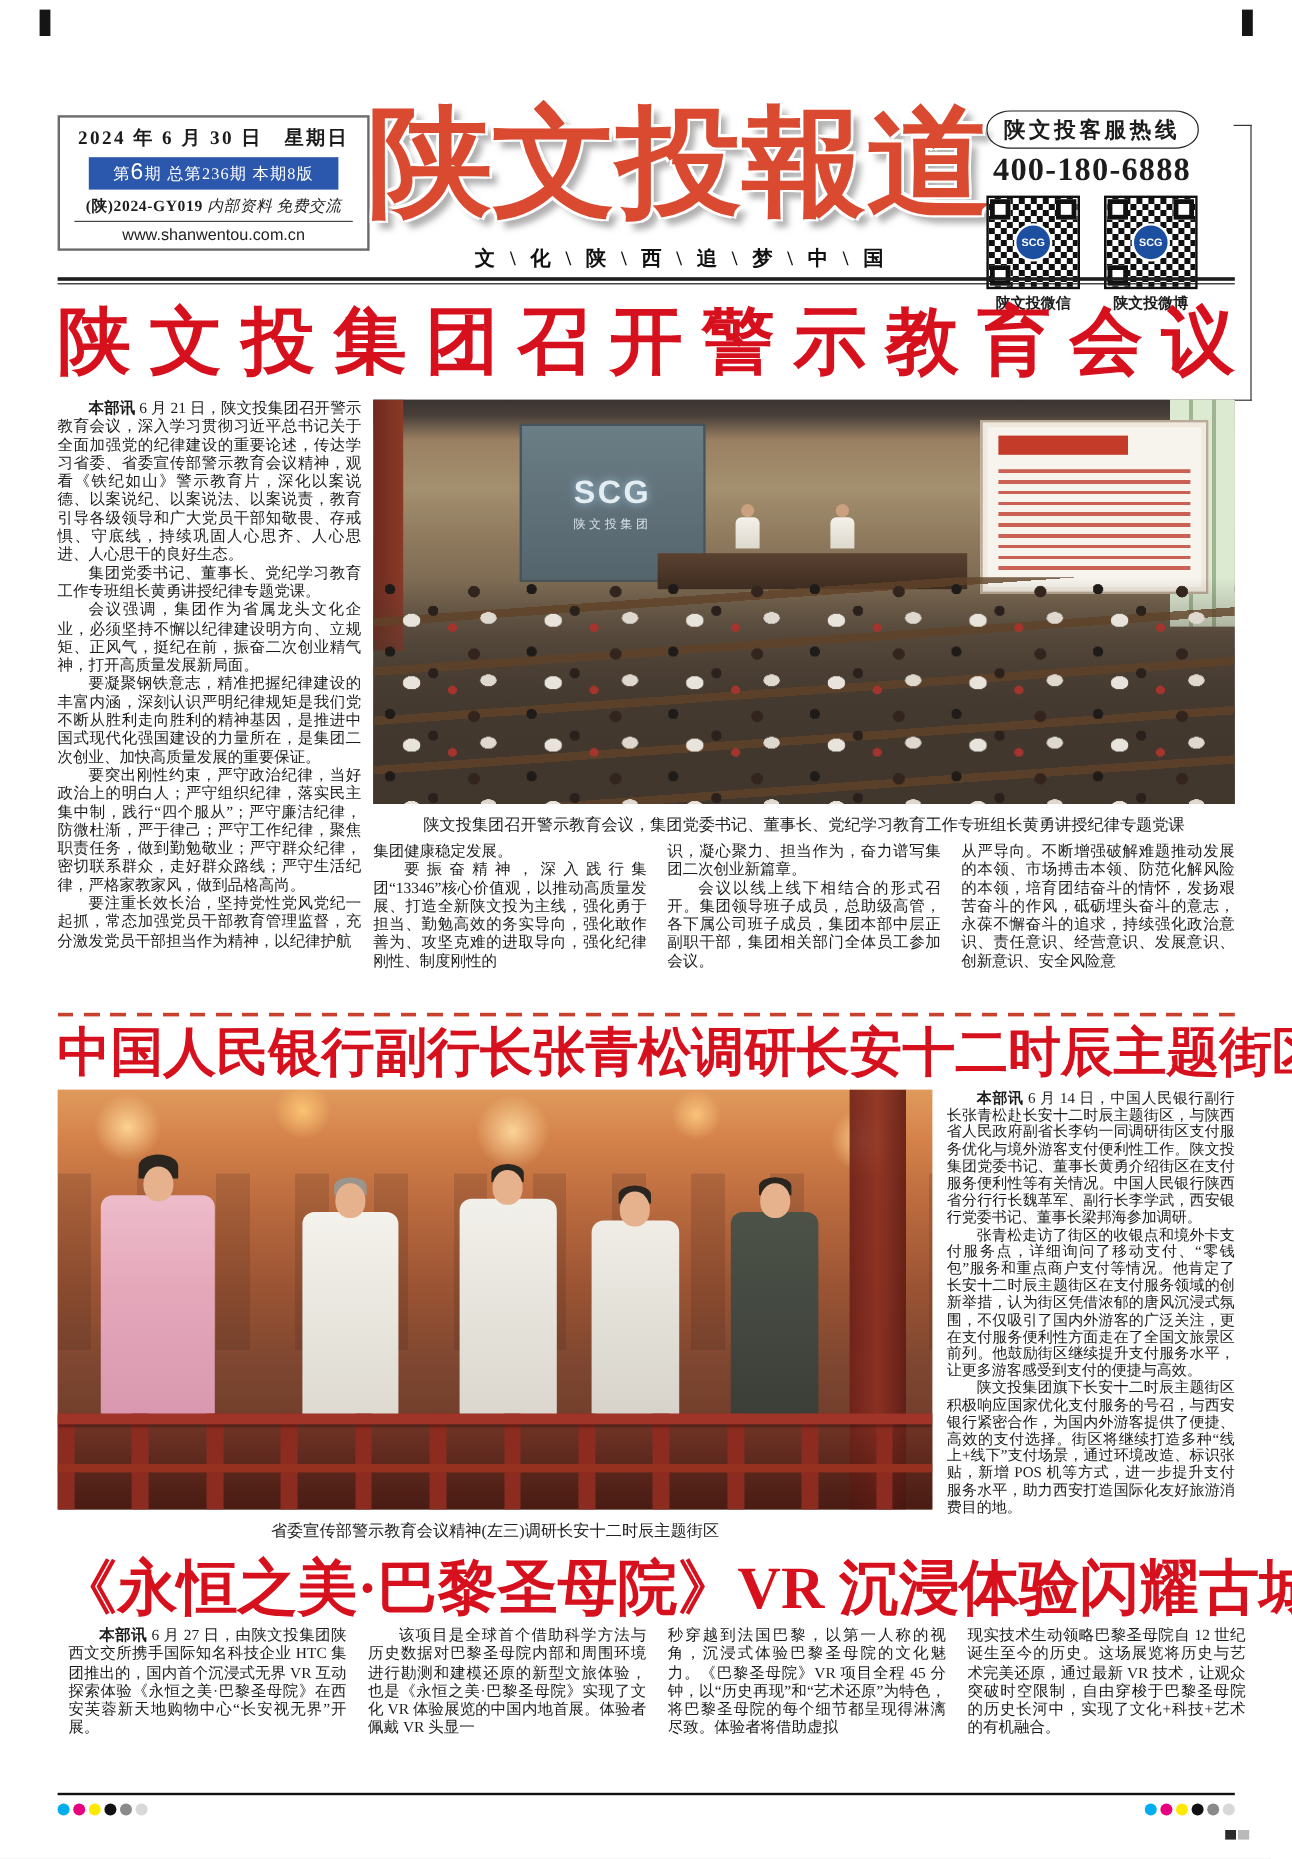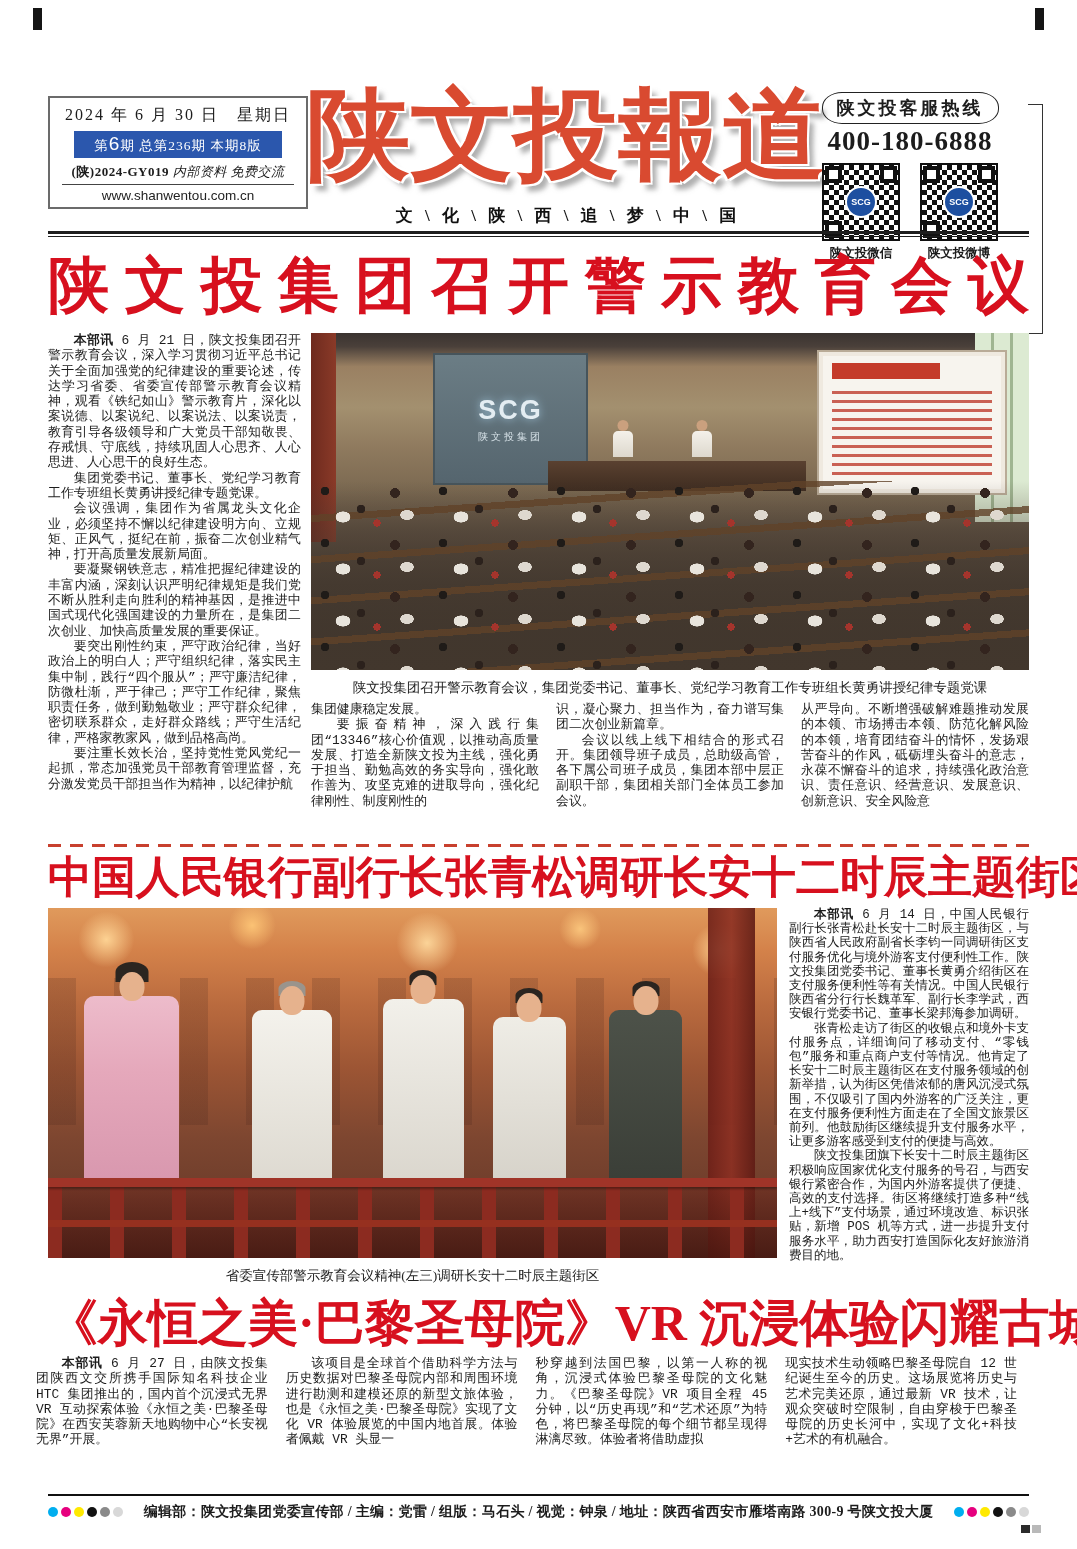--- a/index.html
+++ b/index.html
@@ -7,21 +7,21 @@
         font-family:"Liberation Serif","DejaVu Serif",serif;color:#1c1c1c;overflow:hidden;}
   
   .tm{position:absolute;background:#151515;}
   .tm-tl{left:33px;top:8px;width:9px;height:22px;}
   .tm-tr{right:33px;top:8px;width:9px;height:22px;}
   .tm-br{right:36px;bottom:16px;width:20px;height:8px;background:linear-gradient(90deg,#2b2b2b 0 9px,#fff 9px 11px,#b9b9b9 11px 20px);}
 
   
   .header{position:absolute;left:48px;top:92px;width:981px;height:140px;}
   .info-box{position:absolute;left:0;top:4px;width:256px;border:2px solid #6b6b6b;text-align:center;background:#fff;}
-  .date-line{font-size:16px;font-weight:400;letter-spacing:2px;padding:7px 0 5px;}
+  .date-line{font-size:16px;font-weight:700;letter-spacing:2px;padding:7px 0 5px;}
   .issue-bar{margin:0 24px;background:#2b57ad;color:#fff;font-size:13.5px;font-weight:400;padding:2px 0 3px;letter-spacing:1px;}
   .big6{font-size:19px;font-family:"Liberation Sans",sans-serif;}
   .license-line{font-size:13px;padding:5px 0 3px;letter-spacing:.5px;}
   .license-note{font-style:italic;}
   .web-line{border-top:1.5px solid #444;margin:0 12px;font-size:13.5px;padding:3px 0 4px;font-family:"Liberation Sans",sans-serif;color:#222;}
   .masthead-title{position:absolute;left:228px;top:-12px;width:580px;text-align:center;
       font-size:100px;line-height:112px;font-weight:900;color:#d94a30;white-space:nowrap;
       text-shadow:-2px -2px 0 #fff,2px -2px 0 #fff,-2px 2px 0 #fff,2px 2px 0 #fff,6px 7px 5px rgba(110,110,110,.55);
       transform:scaleX(1.04);}
   .tagline{position:absolute;left:290px;top:112px;width:460px;text-align:center;font-size:17px;font-weight:700;letter-spacing:4px;color:#111;}
@@ -44,40 +44,40 @@
 
   
   .headline{position:absolute;left:48px;width:981px;color:#d7101e;font-weight:900;
       text-align:justify;text-align-last:justify;white-space:nowrap;display:block;
       font-family:"Liberation Serif","DejaVu Serif",serif;}
   .h1{top:246px;font-size:61px;line-height:80px;}
   .h2{top:853px;font-size:44px;line-height:50px;}
   .h3{top:1296px;font-size:50px;line-height:54px;}
 
   
-  .bt p{margin:0;text-indent:2em;text-align:justify;font-size:12.9px;line-height:15.3px;font-family:Liberation Mono, monospace;}
+  .bt p{margin:0;text-indent:2em;text-align:justify;font-size:12.9px;line-height:15.3px;}
   .bt p.cont{text-indent:0;}
   .lead{font-weight:700;}
 
   .a1-body{position:absolute;left:48px;top:333px;width:981px;display:flex;gap:10px;}
   .a1-left{width:253px;flex:none;}
   .a1-right{flex:1;min-width:0;}
   .caption{text-align:center;font-size:13.5px;color:#222;margin:9px 0 5px;}
   .a1-cols{display:flex;gap:17px;margin-top:3px;}
   .a1-cols .col{flex:1;min-width:0;}
 
   .dash-sep{position:absolute;left:48px;top:844px;width:981px;height:3px;
       background:repeating-linear-gradient(90deg,#c8402e 0 13px,rgba(0,0,0,0) 13px 22px);}
 
   .a2-body{position:absolute;left:48px;top:908px;width:981px;display:flex;gap:12px;}
   .a2-photo-wrap{width:729px;flex:none;}
   .a2-col{flex:1;min-width:0;}
   .a2-col p{font-size:12.5px;line-height:14.2px;}
 
-  .a3-body{position:absolute;left:36px;top:1356px;width:981px;display:flex;gap:18px;}
+  .a3-body{position:absolute;left:57px;top:1356px;width:981px;display:flex;gap:18px;}
   .a3-body .col{flex:1;min-width:0;}
 
   
   .footer{position:absolute;left:48px;top:1494px;width:981px;border-top:2.5px solid #101010;
       padding-top:7px;display:flex;align-items:center;justify-content:space-between;}
   .dots{display:flex;gap:3px;}
   .dot{width:10px;height:10px;border-radius:50%;}
   .d1{background:#00aeef}.d2{background:#e6007e}.d3{background:#ffe900}
   .d4{background:#111111}.d5{background:#8a8a8a}.d6{background:#d8d8d8}
   .foot-text{font-size:14px;font-weight:700;letter-spacing:.3px;}
@@ -294,21 +294,20 @@
 
   <div class="footer">
     <div class="dots">
       <span class="dot d1"></span>
       <span class="dot d2"></span>
       <span class="dot d3"></span>
       <span class="dot d4"></span>
       <span class="dot d5"></span>
       <span class="dot d6"></span>
     </div>
-    <div class="foot-text">编辑部：陕文投集团党委宣传部 / 主编：党雷 / 组版：马石头 / 视觉：钟泉 / 地址：陕西省西安市雁塔南路 300-9 号陕文投大厦</div>
     <div class="dots">
       <span class="dot d1"></span>
       <span class="dot d2"></span>
       <span class="dot d3"></span>
       <span class="dot d4"></span>
       <span class="dot d5"></span>
       <span class="dot d6"></span>
     </div>
   </div>
 

